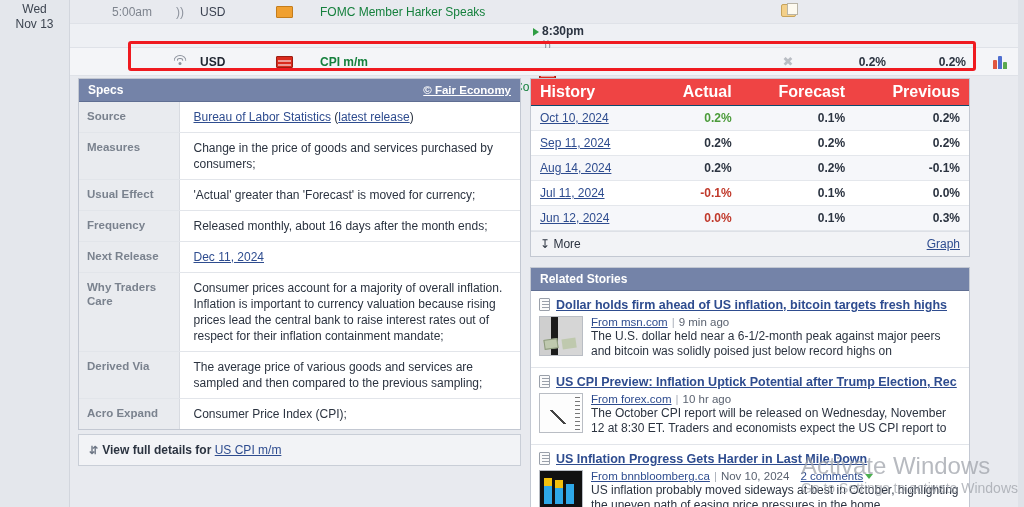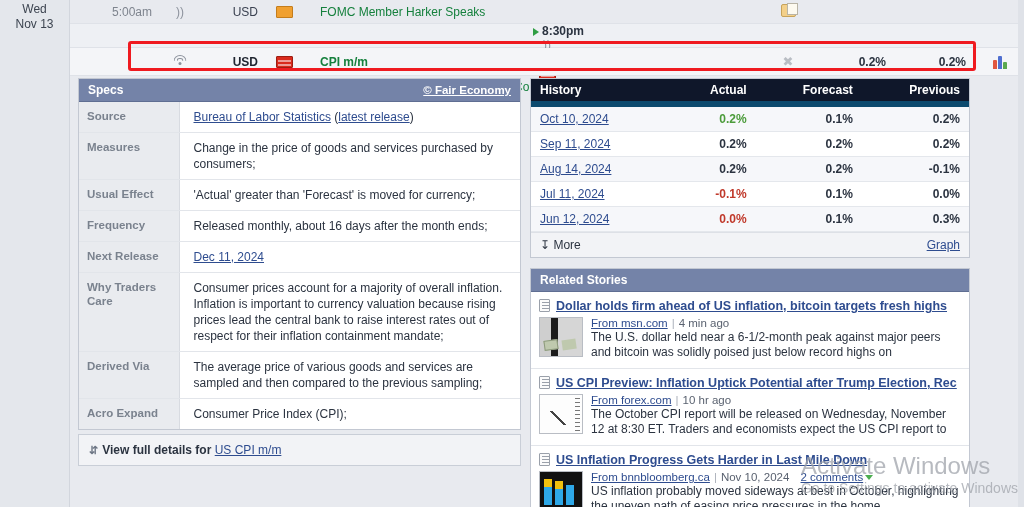--- a/index.html
+++ b/index.html
@@ -30,21 +30,21 @@
   .cal-row {
     position: relative; height: 24px; display: flex; align-items: center;
     border-bottom: 1px solid #dfe2e8; background: #eceef2;
   }
   .cal-row.r0 { background: #e8eaef; }
   .cal-row.r1 { background: #eef0f4; flex-direction: column; }
   .cal-row.sel { background: #f4f5f8; height: 28px; }
   .c-time { width: 90px; text-align: right; padding-right: 8px; font-size: 12px; color: #7e848e; }
   .c-time.dark { color: #2b3340; font-weight: bold; }
   .c-impact { width: 40px; text-align: center; color: #8d939d; }
-  .c-cur { width: 58px; text-align: right; font-size: 12px; color: #3a4150; }
+  .c-cur { width: 58px; text-align: left; font-size: 12px; color: #3a4150; }
   .c-cur.b { font-weight: bold; color: #1f2530; }
   .c-flag { width: 52px; text-align: center; }
   .c-event { flex: 1; padding-left: 10px; font-size: 12px; color: #15803d; }
   .c-event.b { font-weight: bold; }
   .c-detail { width: 60px; text-align: center; }
   .c-act, .c-fc { width: 80px; text-align: right; padding-right: 12px; font-size: 12px; color: #2b3340; }
   .c-act.b, .c-fc.b { font-weight: bold; }
   .c-graph { width: 46px; text-align: center; }
 
   .play-tri {
@@ -109,22 +109,22 @@
     margin-top: 4px; background: #f2f3f6; border: 1px solid #c9ced7;
     padding: 8px 10px; font-size: 12px; color: #2b3340; font-weight: bold;
   }
   .viewfull a { color: #2e4c8f; text-decoration: underline; font-weight: normal; }
   .diamond { display:inline-block; color:#6d7685; margin-right:4px; font-size:11px;}
 
   
   .col-right { position: absolute; left: 460px; top: 4px; width: 440px; }
   .hist-table { width: 100%; border-collapse: collapse; }
   .hist-table th {
-    background: #0f172a; color: #fff; font-size: 12px; font-weight: bold;
-    padding: 4px 9px; text-align: right; border-bottom: 6px solid #0c4a6e;
+    background: #ef4444; color: #fff; font-size: 16px; font-weight: bold;
+    padding: 4px 9px; text-align: right; border-bottom: 1px solid #0c4a6e;
   }
   .hist-table th.left { text-align: left; }
   .hist-table td { padding: 5px 9px; font-size: 12px; text-align: right; border-bottom: 1px solid #e4e7ec; }
   .hist-table td.left { text-align: left; }
   .hist-table tr:nth-child(even) td { background: #f6f7fa; }
   .hist-table tr:nth-child(odd) td { background: #ffffff; }
   .hist-table a { color: #2e4c8f; text-decoration: underline; }
   .val-pos { color: #4b9b3a; font-weight: bold; }
   .val-neg { color: #c0392b; font-weight: bold; }
   .val-n { color: #2b3340; font-weight: bold; }
@@ -338,21 +338,21 @@
         <div class="panel-head">
           <span>Related Stories</span>
         </div>
 
         <div class="story">
           <a href="#" class="story-title"><span class="doc-ic"></span><span>Dollar holds firm ahead of US inflation, bitcoin targets fresh highs</span></a>
           <div class="story-body">
             <div class="thumb thumb-money"></div>
             <div class="story-text">
               <div class="story-meta">
-                <a href="#">From msn.com</a><span class="sep">|</span><span>4 min ago</span>
+                <a href="#">From msn.com</a><span class="sep">|</span><span>9 min ago</span>
               </div>
               <div class="story-snippet">The U.S. dollar held near a 6-1/2-month peak against major peers and bitcoin was solidly poised just below record highs on</div>
             </div>
           </div>
         </div>
 
         <div class="story">
           <a href="#" class="story-title"><span class="doc-ic"></span><span>US CPI Preview: Inflation Uptick Potential after Trump Election, Rec</span></a>
           <div class="story-body">
             <div class="thumb thumb-chart"></div>

